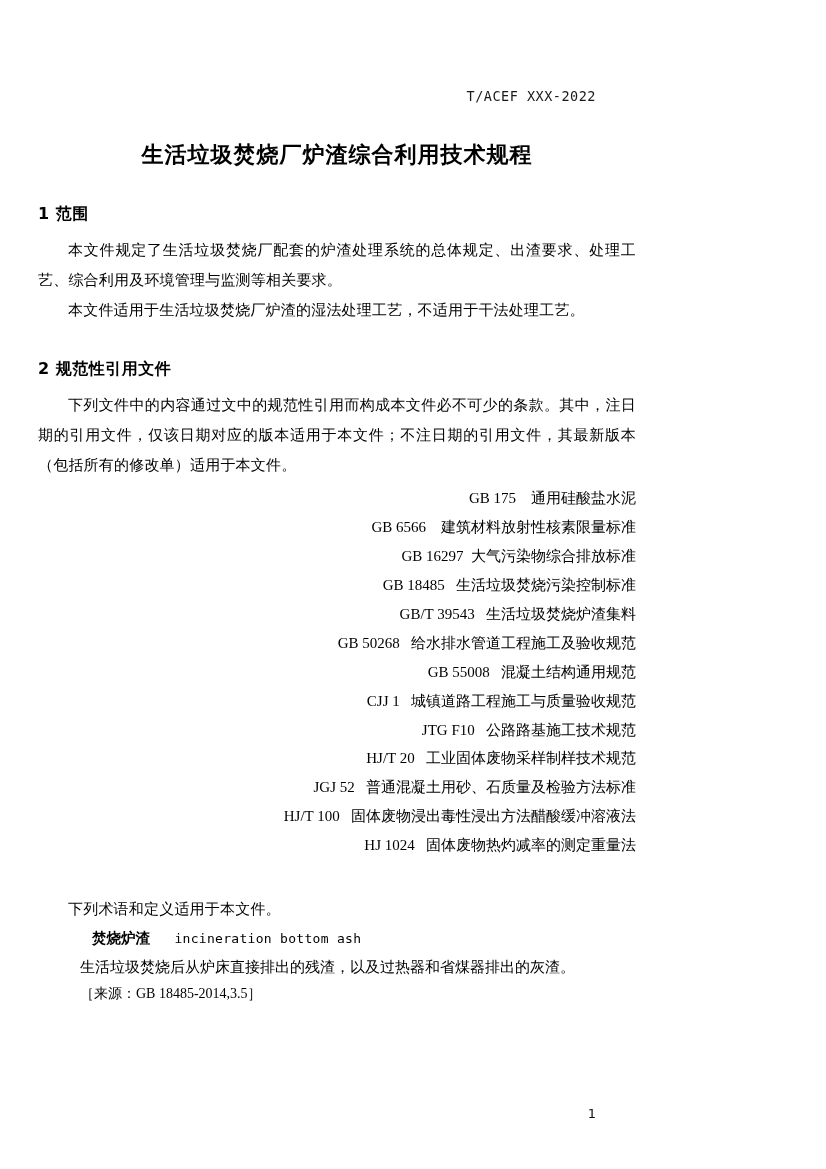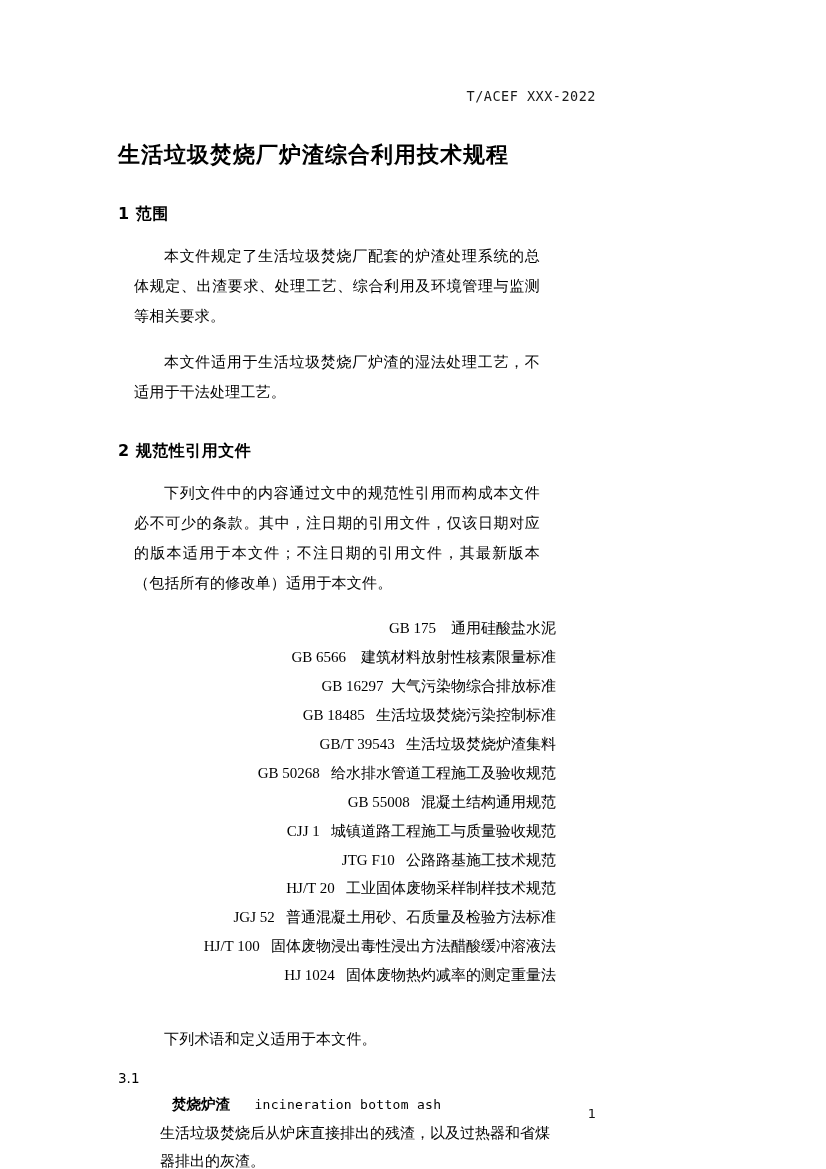--- a/index.html
+++ b/index.html
@@ -13,34 +13,35 @@
     font-family: "Liberation Serif", "DejaVu Serif", serif;
     color: #000000;
     position: relative;
     overflow: hidden;
   }
   .page {
     position: relative;
     width: 674px;
     height: 1169px;
     box-sizing: border-box;
-    padding: 0 118px;
+    padding: 0 38px;
   }
   .header-code {
     position: absolute;
     top: 88px;
     right: 78px;
     font-family: "DejaVu Sans Mono", "Liberation Mono", monospace;
     font-size: 13.5px;
     letter-spacing: 0.5px;
     color: #1a1a1a;
   }
   .doc-title {
     margin: 0;
     padding-top: 140px;
+    text-align: center;
     font-family: "DejaVu Sans", "Liberation Sans", sans-serif;
     font-size: 22px;
     font-weight: bold;
     letter-spacing: 1px;
     color: #000;
   }
   .section {
     margin-top: 34px;
   }
   .section-title {
@@ -48,21 +49,21 @@
     font-size: 16px;
     font-weight: bold;
     margin: 0 0 10px 0;
     letter-spacing: 0.5px;
   }
   .para {
     font-size: 15px;
     line-height: 2.0;
     text-align: justify;
     text-justify: inter-ideograph;
-    margin: 16px;
+    margin: 0;
     text-indent: 2em;
     letter-spacing: 0.2px;
   }
   .ref-list {
     margin: 4px 0 0 0;
     padding: 0;
     list-style: none;
     text-align: right;
   }
   .ref-item {
@@ -144,21 +145,20 @@
       <li class="ref-item">JTG F10   公路路基施工技术规范</li>
       <li class="ref-item">HJ/T 20   工业固体废物采样制样技术规范</li>
       <li class="ref-item">JGJ 52   普通混凝土用砂、石质量及检验方法标准</li>
       <li class="ref-item">HJ/T 100   固体废物浸出毒性浸出方法醋酸缓冲溶液法</li>
       <li class="ref-item">HJ 1024   固体废物热灼减率的测定重量法</li>
     </ul>
   </div>
 
   <div class="section s3">
     <p class="para">下列术语和定义适用于本文件。</p>
-    <div class="sub-num">3.1</div>
     <div class="term-line">
       <span class="term-cn">焚烧炉渣</span><span class="term-en">&nbsp;&nbsp;&nbsp;</span><span class="term-en">incineration bottom ash</span>
     </div>
     <div class="term-def">生活垃圾焚烧后从炉床直接排出的残渣，以及过热器和省煤器排出的灰渣。</div>
     <div class="term-src">［来源：GB 18485-2014,3.5］</div>
   </div>
 
   <div class="page-number">1</div>
 
 </div>

